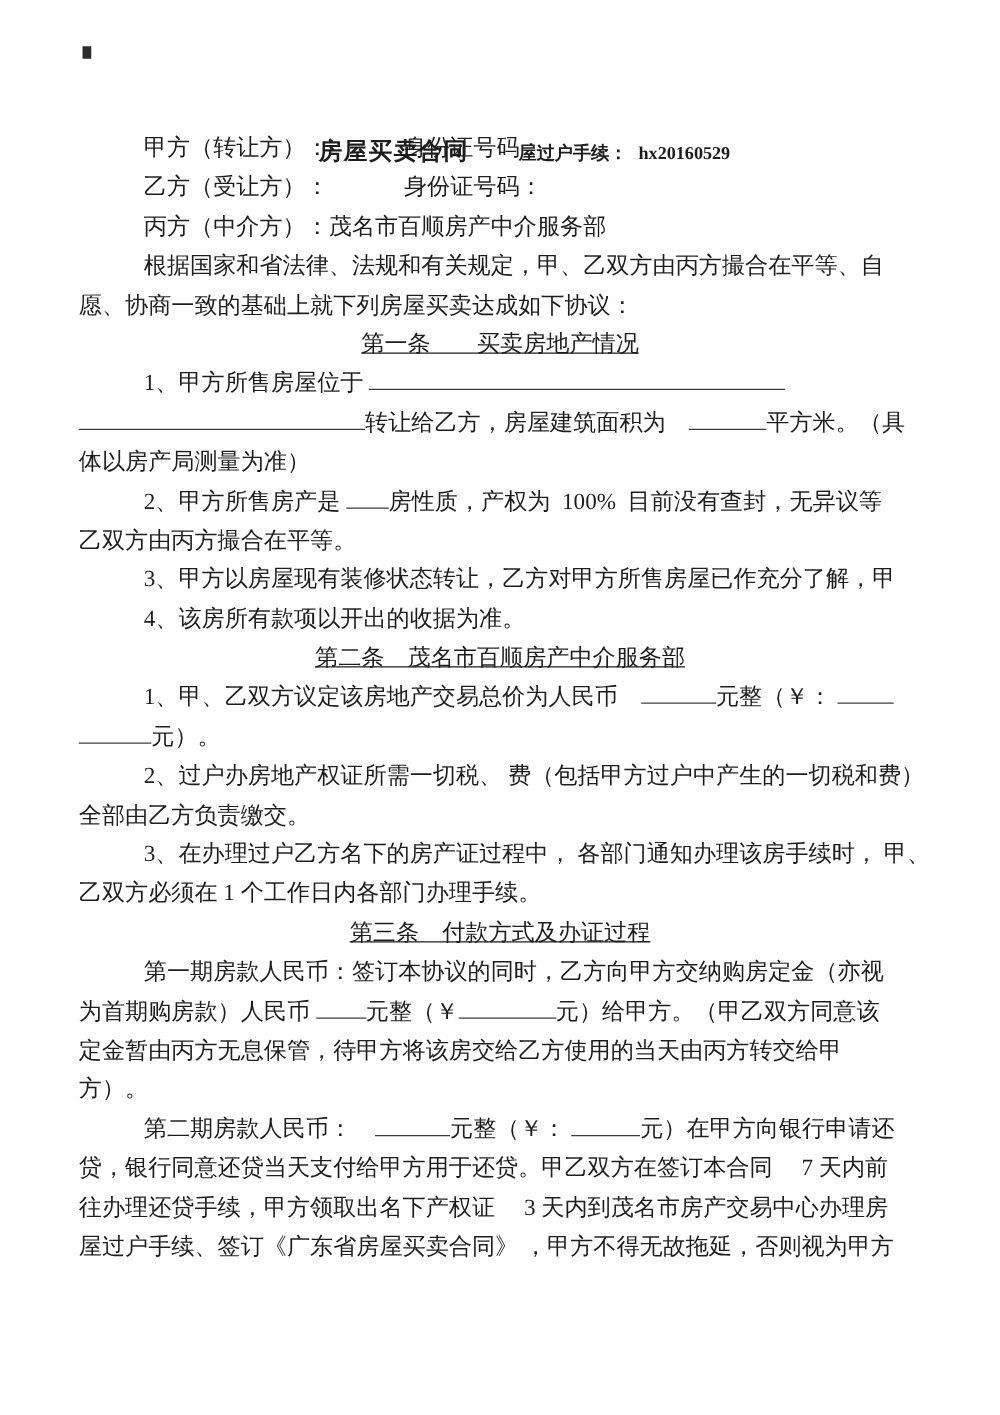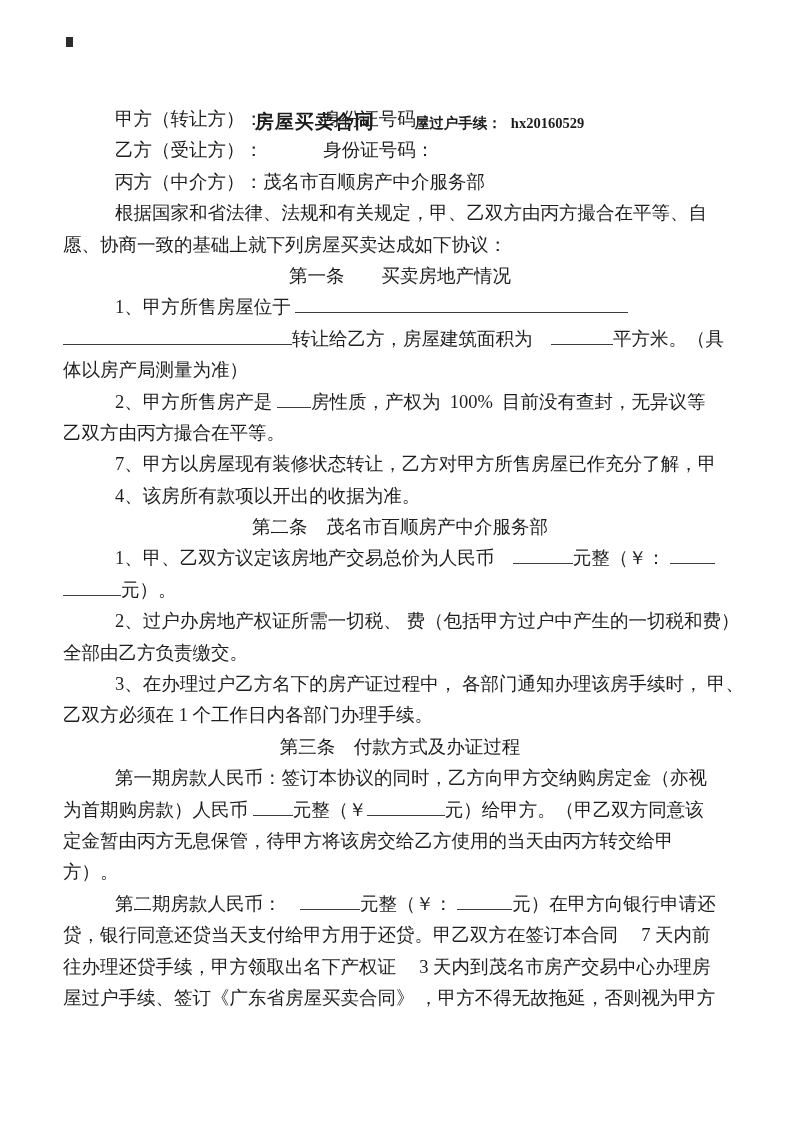--- a/index.html
+++ b/index.html
@@ -32,21 +32,21 @@
   .contract-no .num { margin-left:9px; }
 
   .body-lines { margin-top:0; }
   .line {
     height:31.4px;
     line-height:31.4px;
     font-size:18.5px;
     white-space:pre;
   }
   .line.indent { padding-left:52px; }
-  .line.center { text-align:center; padding-right:23px; }
+  .line.center { text-align:center; padding-right:23px;text-decoration:underline; }
 
   .blank {
     display:inline-block;
     height:1px;
     border-bottom:1.5px solid #3c3c3c;
     vertical-align:baseline;
   }
 
   .artifact {
     position:absolute;
@@ -70,21 +70,21 @@
       <div class="line indent"><span>乙方（受让方）：　　　 身份证号码：</span></div>
       <div class="line indent"><span>丙方（中介方）：茂名市百顺房产中介服务部</span></div>
       <div class="line indent"><span>根据国家和省法律、法规和有关规定，甲、乙双方由丙方撮合在平等、自</span></div>
       <div class="line flush"><span>愿、协商一致的基础上就下列房屋买卖达成如下协议：</span></div>
       <div class="line center"><span>第一条　　买卖房地产情况</span></div>
       <div class="line indent"><span>1、甲方所售房屋位于 </span><span class="blank" style="width: 333px;"></span></div>
       <div class="line flush"><span class="blank" style="width: 229px;"></span><span>转让给乙方，房屋建筑面积为　</span><span class="blank" style="width: 62px;"></span><span>平方米。（具</span></div>
       <div class="line flush"><span>体以房产局测量为准）</span></div>
       <div class="line indent"><span>2、甲方所售房产是 </span><span class="blank" style="width: 34px;"></span><span>房性质，产权为  100%  目前没有查封，无异议等</span></div>
       <div class="line flush"><span>乙双方由丙方撮合在平等。</span></div>
-      <div class="line indent"><span>7、甲方以房屋现有装修状态转让，乙方对甲方所售房屋已作充分了解，甲</span></div>
+      <div class="line indent"><span>3、甲方以房屋现有装修状态转让，乙方对甲方所售房屋已作充分了解，甲</span></div>
       <div class="line indent"><span>4、该房所有款项以开出的收据为准。</span></div>
       <div class="line center"><span>第二条　茂名市百顺房产中介服务部</span></div>
       <div class="line indent"><span>1、甲、乙双方议定该房地产交易总价为人民币　</span><span class="blank" style="width: 60px;"></span><span>元整（￥： </span><span class="blank" style="width: 45px;"></span></div>
       <div class="line flush"><span class="blank" style="width: 58px;"></span><span>元）。</span></div>
       <div class="line indent"><span>2、过户办房地产权证所需一切税、 费（包括甲方过户中产生的一切税和费）</span></div>
       <div class="line flush"><span>全部由乙方负责缴交。</span></div>
       <div class="line indent"><span>3、在办理过户乙方名下的房产证过程中， 各部门通知办理该房手续时， 甲、</span></div>
       <div class="line flush"><span>乙双方必须在 1 个工作日内各部门办理手续。</span></div>
       <div class="line center"><span>第三条　付款方式及办证过程</span></div>
       <div class="line indent"><span>第一期房款人民币：签订本协议的同时，乙方向甲方交纳购房定金（亦视</span></div>

